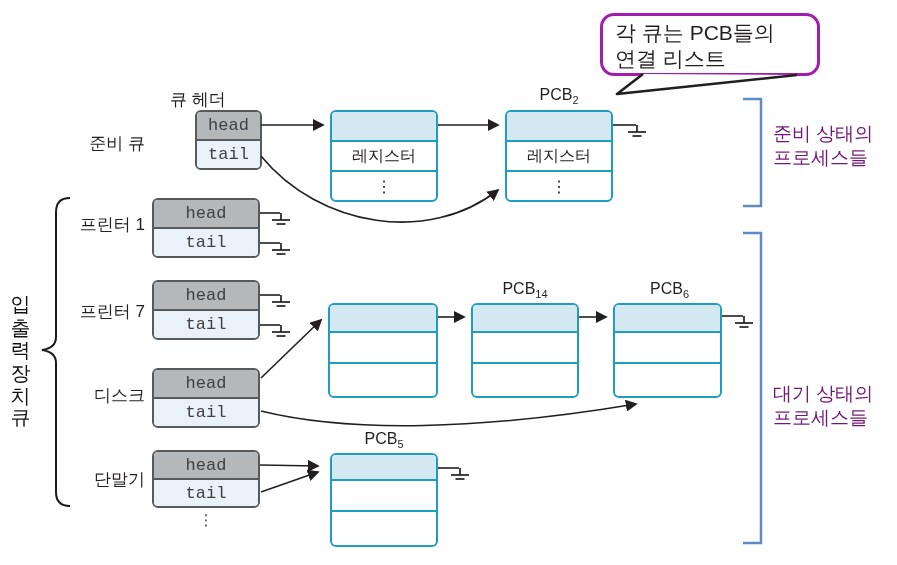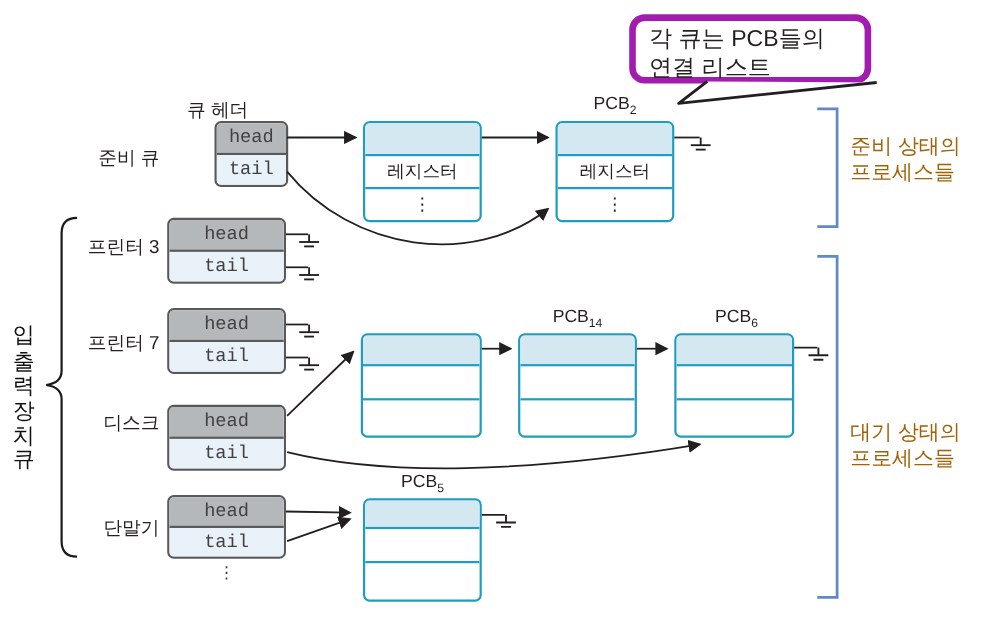--- a/index.html
+++ b/index.html
@@ -15,42 +15,42 @@
   .hcell.tail{background:#e9f2f8;}
   .pcb{position:absolute;box-sizing:border-box;border:2.5px solid #1f9dbf;border-radius:6px;
        background:#fff;display:flex;flex-direction:column;overflow:hidden;}
   .pcell{display:flex;align-items:center;justify-content:center;font-size:16px;flex:1;}
   .pcell + .pcell{border-top:2.5px solid #1f9dbf;}
   .pcell.top{background:#d4e8f2;}
   .pcb-label{position:absolute;text-align:center;font-size:16px;color:#231f20;}
   .pcb-label sub{font-size:11px;}
   .vlabel{position:absolute;left:8px;top:281px;writing-mode:vertical-rl;text-orientation:upright;
           font-size:20px;letter-spacing:3px;color:#111;}
-  .bracket-label{position:absolute;left:773px;font-size:19px;line-height:1.28;color:#a16207;}
-  .bubble{position:absolute;left:572px;top:13px;width:220px;height:63px;box-sizing:border-box;
-          border:6px solid #a21caf;border-radius:14px;padding:4px 0 0 12px;
+  .bracket-label{position:absolute;left:773px;font-size:19px;line-height:1.28;color:#701a75;}
+  .bubble{position:absolute;left:600px;top:13px;width:220px;height:63px;box-sizing:border-box;
+          border:3px solid #a21caf;border-radius:14px;padding:4px 0 0 12px;
           font-size:21px;line-height:1.25;background:#fff;}
   .ellipsis{position:absolute;font-size:15px;text-align:center;color:#414042;}
   svg.overlay{position:absolute;left:0;top:0;width:897px;height:565px;pointer-events:none;}
 </style>
 </head>
 <body>
 
 <div class="canvas">
 
   <div class="bubble">
     <div>각 큐는 PCB들의</div>
     <div>연결 리스트</div>
   </div>
 
   <div class="lbl" style="left:170px;top:88px;width:110px;">큐 헤더</div>
   <div class="lbl row-label" style="left:50px;top:132px">준비 큐</div>
-  <div class="lbl row-label" style="left:50px;top:213px">프린터 3</div>
+  <div class="lbl row-label" style="left:50px;top:213px">프린터 1</div>
   <div class="lbl row-label" style="left:50px;top:300px">프린터 7</div>
-  <div class="lbl row-label" style="left:50px;top:373px">디스크</div>
+  <div class="lbl row-label" style="left:50px;top:384px">디스크</div>
   <div class="lbl row-label" style="left:50px;top:468px">단말기</div>
 
   <div class="vlabel">입출력장치큐</div>
 
   <div class="hbox" style="left:195px;top:110px;width:67px;height:60px">
     <div class="hcell head">head</div>
     <div class="hcell tail">tail</div>
   </div>
   <div class="hbox" style="left:152px;top:198px;width:108px;height:60px">
     <div class="hcell head">head</div>

